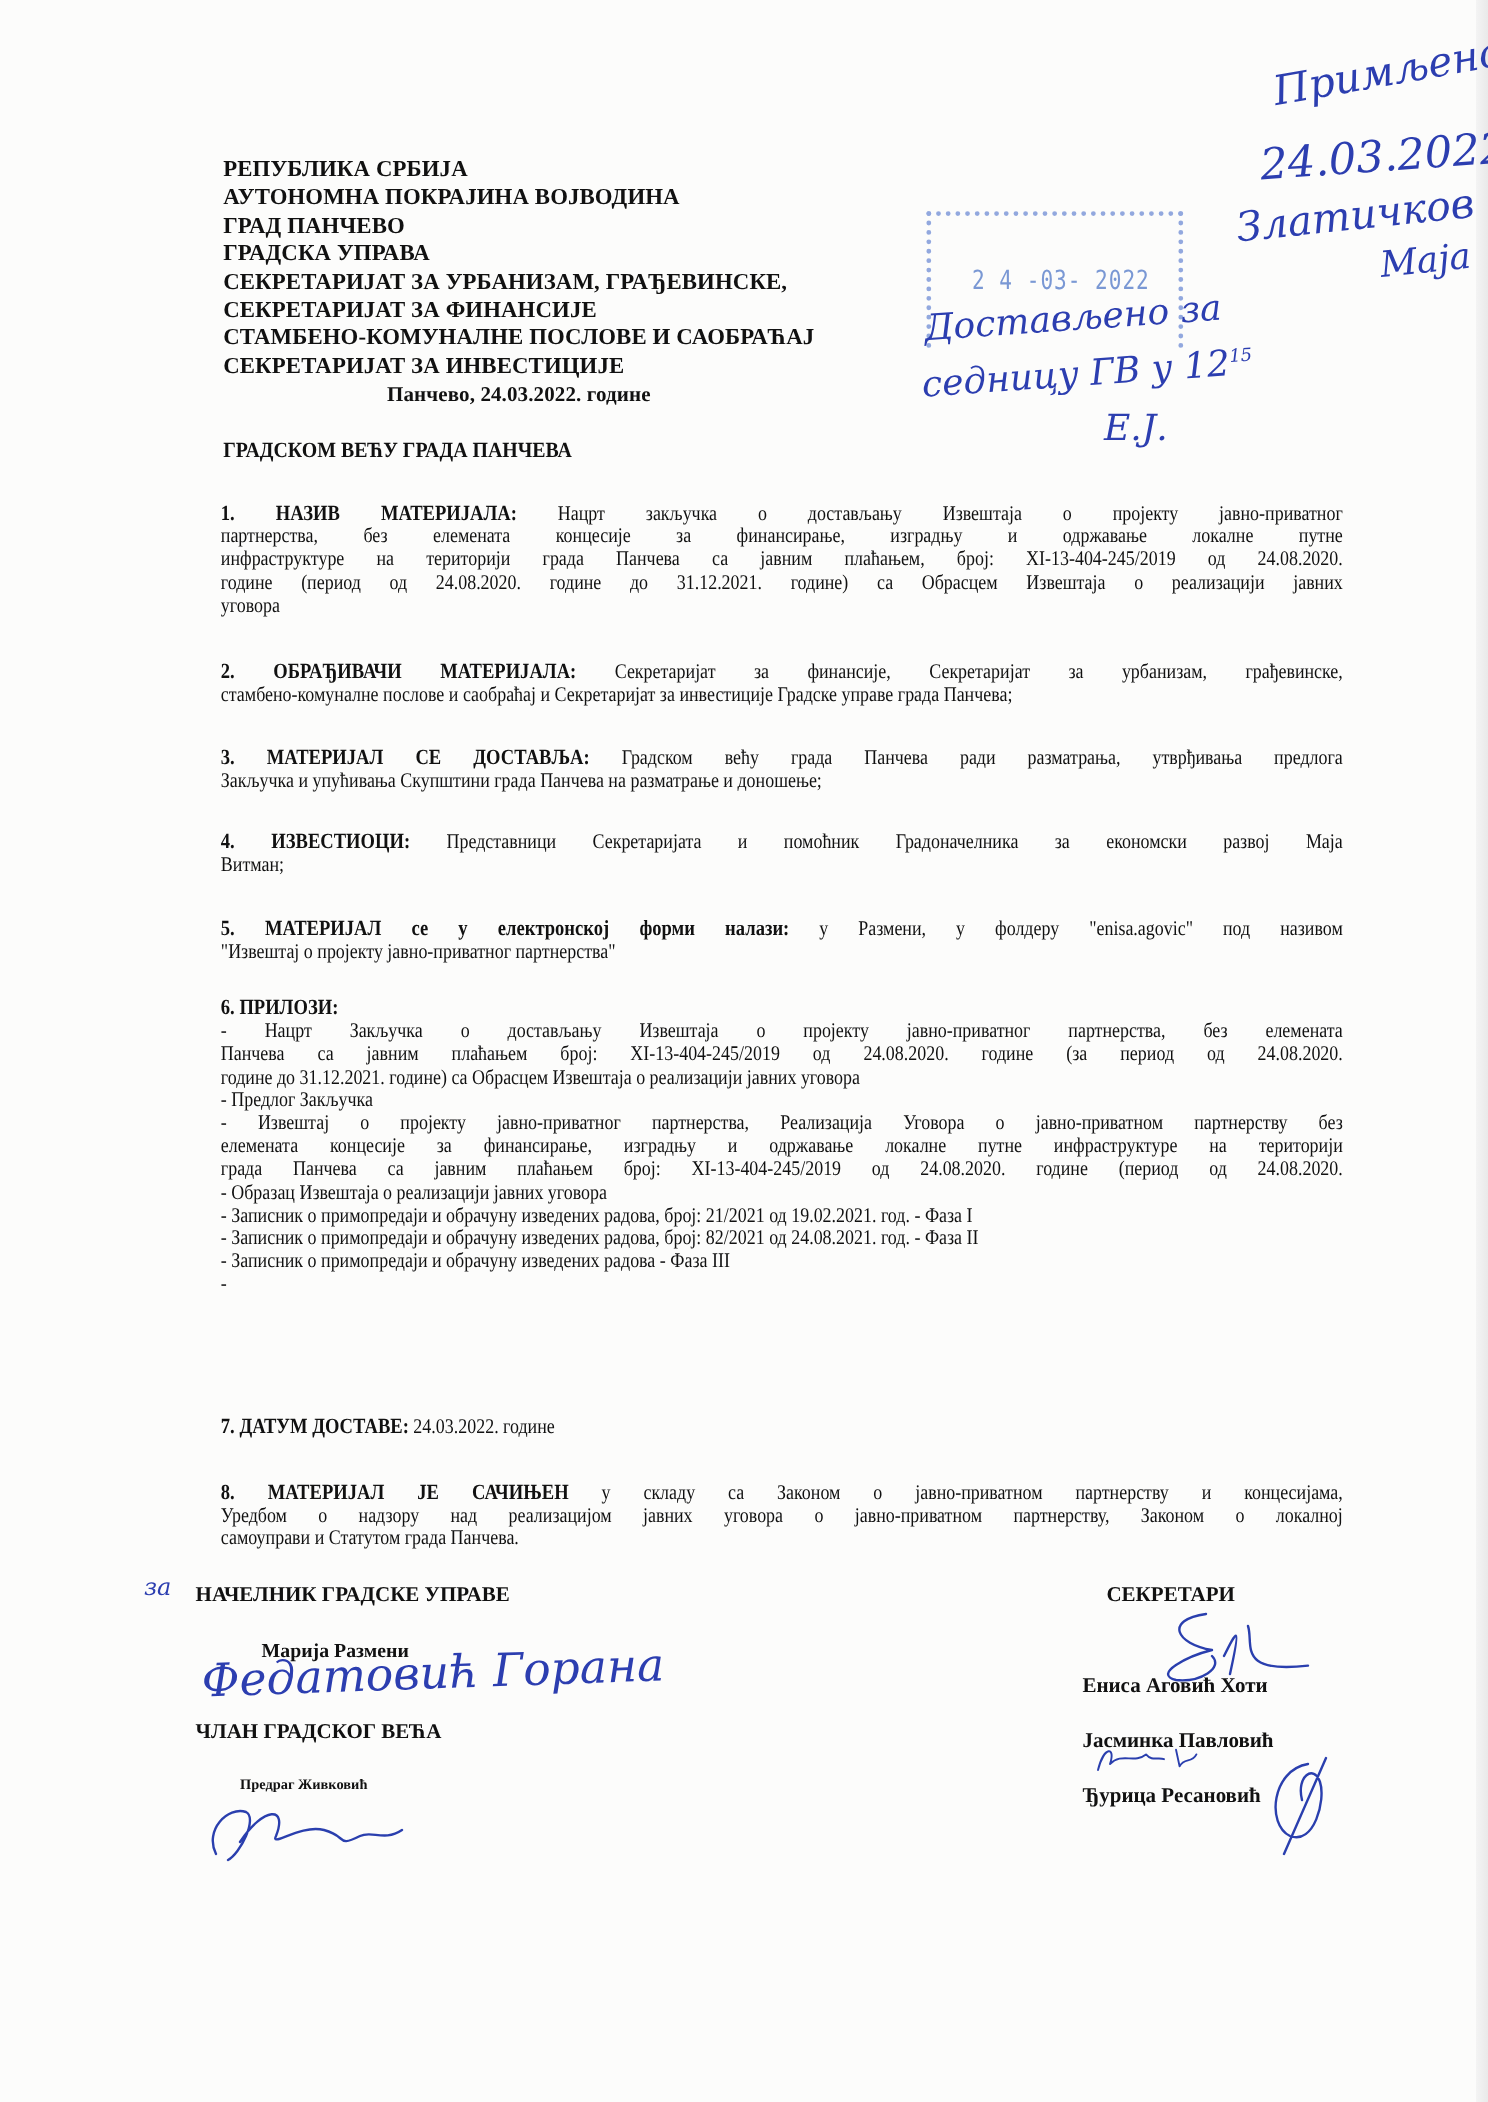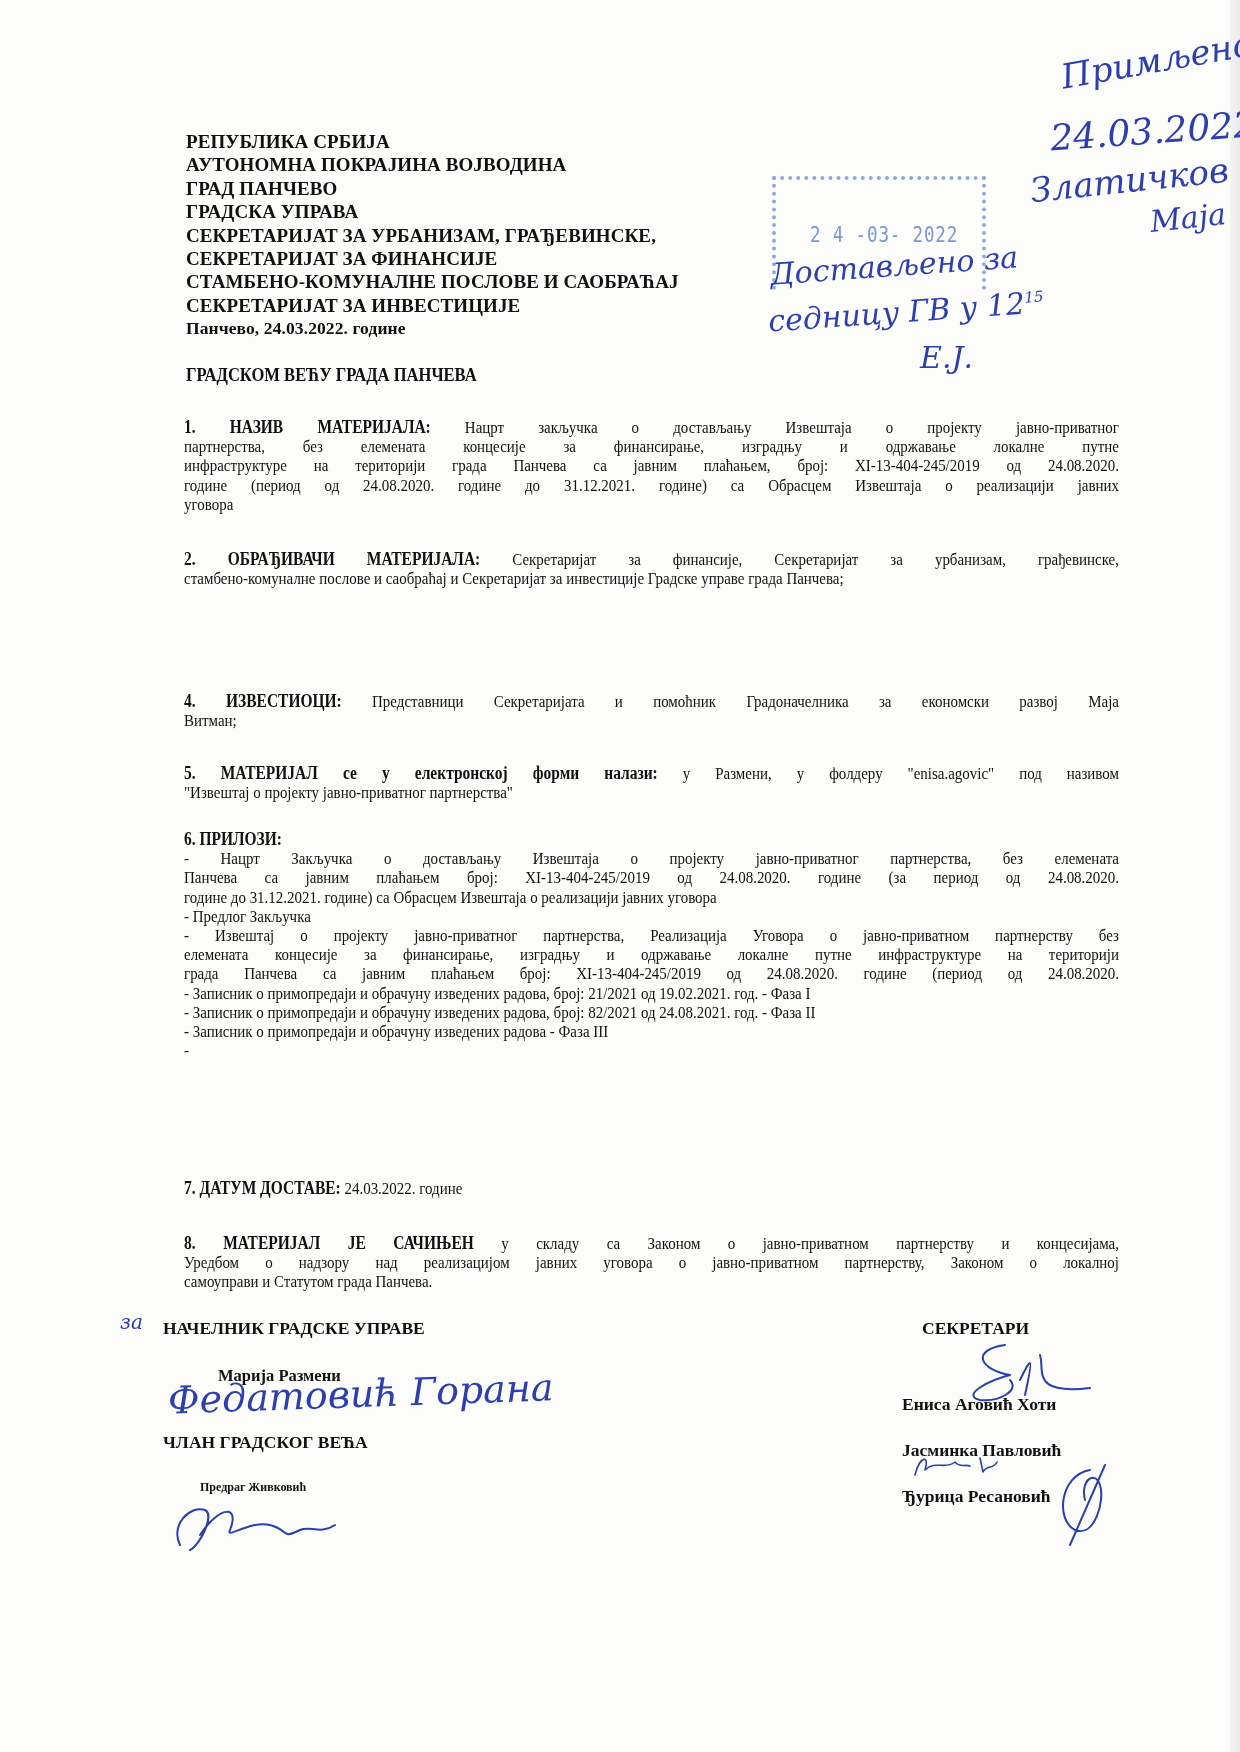--- a/index.html
+++ b/index.html
@@ -20,21 +20,21 @@
       position: absolute; right: 0; top: 0; width: 10px; height: 1752px;
       background: linear-gradient(to right, #f4f4f4, #e9e9e9);
     }
     
     .header-block {
       position: absolute; left: 186px; top: 130px;
       font-weight: bold; font-size: 19px; line-height: 23.4px;
       letter-spacing: 0.1px;
     }
     .header-block div { white-space: nowrap; }
-    .header-block .date-line { font-size: 17.5px; }
+    .header-block .date-line { font-size: 17.5px; text-align: center; }
 
     .addressee {
       position: absolute; left: 186px; top: 365px;
       font-weight: bold; font-size: 18px;
       transform: scaleX(0.92); transform-origin: left;
       white-space: nowrap;
     }
 
     .body-text {
       position: absolute; left: 184px; width: 935px;
@@ -110,40 +110,45 @@
     <span class="line"><span class="cond">инфраструктуре на територији града Панчева са јавним плаћањем, број: XI-13-404-245/2019 од 24.08.2020.</span></span>
     <span class="line"><span class="cond">године (период од 24.08.2020. године до 31.12.2021. године) са Обрасцем Извештаја о реализацији јавних</span></span>
     <span class="line last"><span class="cond">уговора</span></span>
   </div>
 
   <div class="body-text sec" style="top:550px;">
     <span class="line"><span class="cond"><span class="b" style="font-size:18px;">2. ОБРАЂИВАЧИ  МАТЕРИЈАЛА:</span> <span>Секретаријат за финансије, Секретаријат за урбанизам, грађевинске,</span></span></span>
     <span class="line last"><span class="cond">стамбено-комуналне послове  и саобраћај и Секретаријат за инвестиције Градске управе града Панчева;</span></span>
   </div>
 
+  <div class="body-text sec" style="top:622px;">
+    <span class="line"><span class="cond"><span class="b" style="font-size:18px;">3. МАТЕРИЈАЛ СЕ ДОСТАВЉА:</span> <span>Градском већу града Панчева ради разматрања, утврђивања предлога</span></span></span>
+    <span class="line last"><span class="cond">Закључка и упућивања Скупштини града Панчева на разматрање и доношење;</span></span>
+  </div>
 
   <div class="body-text sec" style="top:692px;">
     <span class="line"><span class="cond"><span class="b" style="font-size:18px;">4. ИЗВЕСТИОЦИ:</span> <span>Представници  Секретаријата и помоћник Градоначелника за економски развој Маја</span></span></span>
     <span class="line last"><span class="cond">Витман;</span></span>
   </div>
 
   <div class="body-text sec" style="top:764px;">
     <span class="line"><span class="cond"><span class="b" style="font-size:18px;">5. МАТЕРИЈАЛ се у електронској форми налази:</span> <span>у Размени, у фолдеру "enisa.agovic" под називом</span></span></span>
     <span class="line last"><span class="cond">"Извештај о пројекту јавно-приватног партнерства"</span></span>
   </div>
 
   <div class="body-text sec" style="top:830px;">
     <span class="line last"><span class="cond"><span class="b" style="font-size:18px;">6. ПРИЛОЗИ:</span></span></span>
     <span class="line"><span class="cond">- Нацрт Закључка о достављању Извештаја о пројекту јавно-приватног партнерства, без елемената</span></span>
     <span class="line"><span class="cond">Панчева са јавним плаћањем број: XI-13-404-245/2019 од 24.08.2020. године (за период од 24.08.2020.</span></span>
     <span class="line last"><span class="cond">године до 31.12.2021. године) са Обрасцем Извештаја о реализацији јавних уговора</span></span>
     <span class="line last"><span class="cond">- Предлог Закључка</span></span>
     <span class="line"><span class="cond">- Извештај о пројекту јавно-приватног партнерства, Реализација Уговора о јавно-приватном партнерству без</span></span>
     <span class="line"><span class="cond">елемената концесије за финансирање, изградњу и одржавање локалне путне инфраструктуре на територији</span></span>
     <span class="line"><span class="cond">града Панчева са јавним плаћањем број: XI-13-404-245/2019 од 24.08.2020. године (период од 24.08.2020.</span></span>
+    <span class="line last"><span class="cond">-  Образац Извештаја о реализацији јавних уговора</span></span>
     <span class="line last"><span class="cond">- Записник о примопредаји и обрачуну изведених радова, број: 21/2021 од 19.02.2021. год. - Фаза I</span></span>
     <span class="line last"><span class="cond">- Записник о примопредаји и обрачуну изведених радова, број: 82/2021 од 24.08.2021. год. - Фаза II</span></span>
     <span class="line last"><span class="cond">- Записник о примопредаји и обрачуну изведених радова - Фаза III</span></span>
     <span class="line last"><span class="cond">-</span></span>
   </div>
 
   <div class="body-text sec" style="top:1179px;">
     <span class="line last"><span class="cond"><span class="b" style="font-size:18px;">7. ДАТУМ ДОСТАВЕ:</span> <span>24.03.2022. године</span></span></span>
   </div>
 

